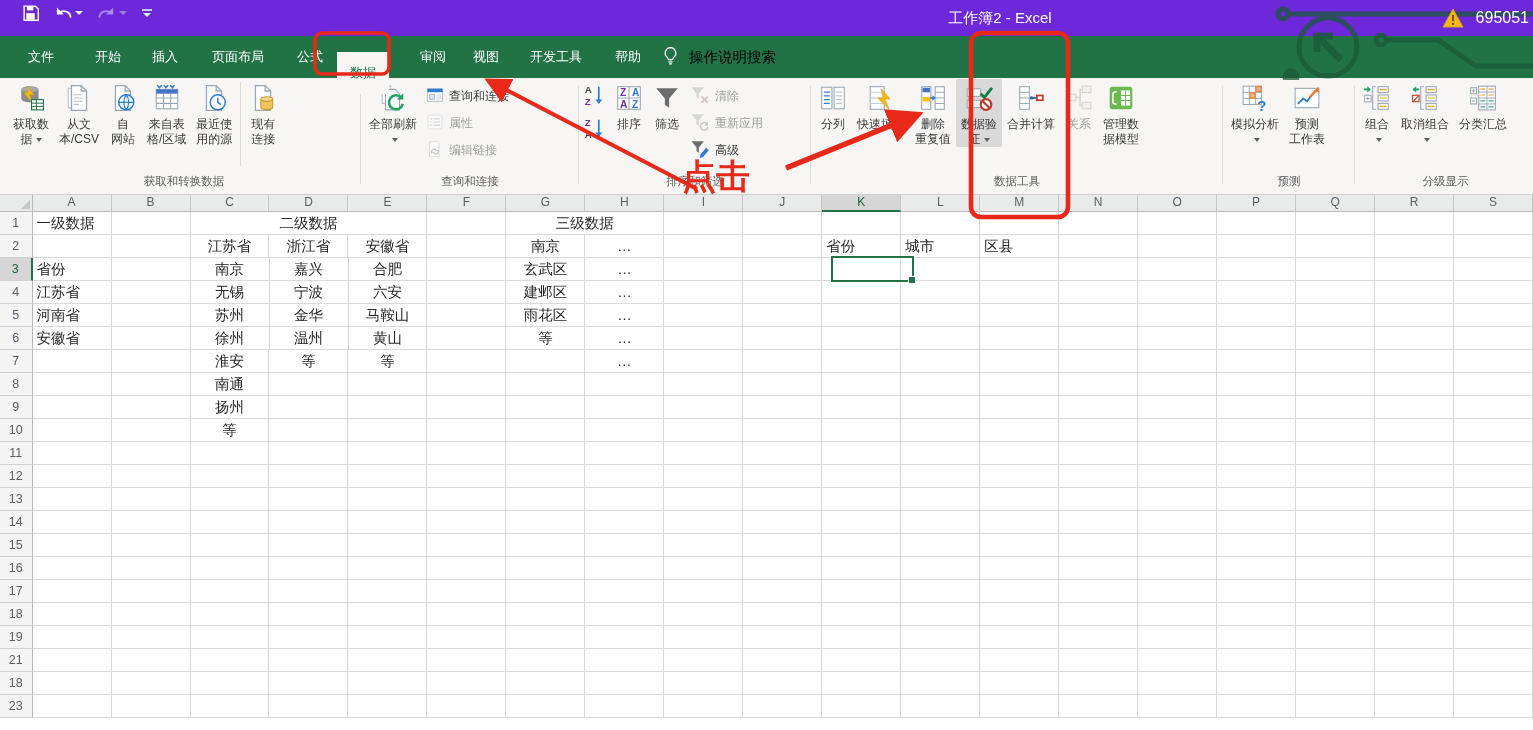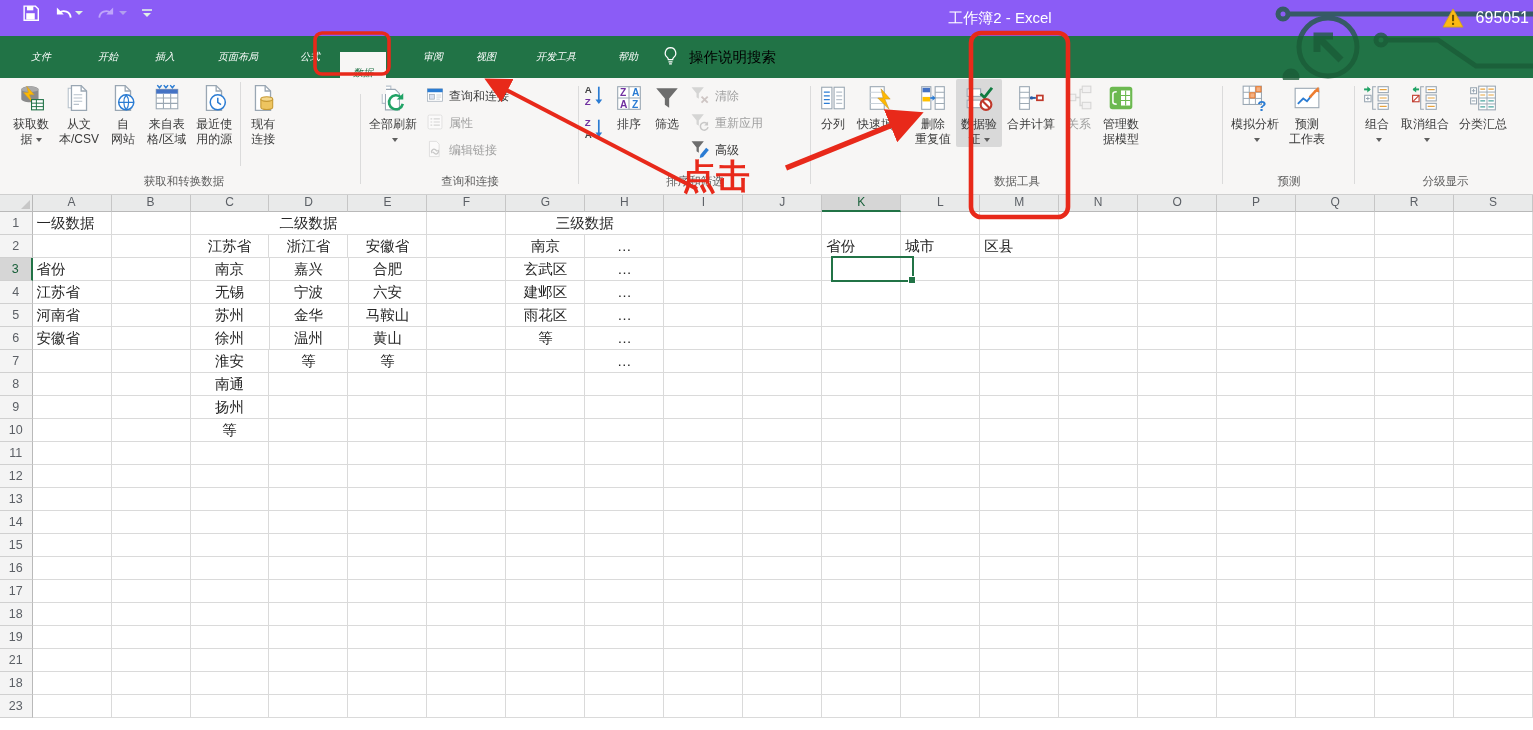--- a/index.html
+++ b/index.html
@@ -1,34 +1,34 @@
 <!DOCTYPE html>
 <html><head>
 <meta charset="utf-8">
 <style>
   html,body{margin:0;padding:0;width:1533px;height:730px;overflow:hidden;
     font-family:"Liberation Sans","DejaVu Sans",sans-serif;background:#fff;}
   #app{position:relative;width:1533px;height:730px;overflow:hidden;}
 
   
-  .titlebar{position:absolute;left:0;top:0;width:100%;height:36px;background:#8b5cf6;z-index:5;}
+  .titlebar{position:absolute;left:0;top:0;width:100%;height:36px;background:#6d28d9;z-index:5;}
   .watermark{position:absolute;right:0;top:0;z-index:0;opacity:.75;}
   .qat{position:absolute;left:22px;top:4px;display:flex;align-items:center;gap:14px;z-index:2;}
   .qbtn{display:flex;align-items:center;gap:2px;}
   .caret-w{width:0;height:0;border-left:4px solid transparent;border-right:4px solid transparent;border-top:4px solid #dff0e6;}
   .dim{opacity:.45;}
   .apptitle{position:absolute;left:880px;top:0;width:240px;height:36px;line-height:36px;
     color:#fff;font-size:15px;text-align:center;z-index:2;white-space:nowrap;}
   .alert{position:absolute;right:4px;top:0;height:36px;display:flex;align-items:center;gap:12px;
     color:#fff;font-size:16px;z-index:2;}
 
   
   .tabrow{position:absolute;left:0;top:36px;width:100%;height:42px;background:#217346;z-index:4;}
-  .tab{position:absolute;top:0;height:42px;line-height:42px;color:#fff;font-size:10px;
-    transform:translateX(-50%);white-space:nowrap;padding:0 13px;font-style:italic;}
+  .tab{position:absolute;top:0;height:42px;line-height:42px;color:#fff;font-size:13px;
+    transform:translateX(-50%);white-space:nowrap;padding:0 13px;}
   .tab.active{background:#f7f6f5;color:#217346;}
   .assist{position:absolute;left:662px;top:0;height:42px;display:flex;align-items:center;gap:10px;
     color:#000000;font-size:14.5px;white-space:nowrap;}
 
   
   .ribbon{position:absolute;left:0;top:78px;width:100%;height:116px;background:#f7f6f5;
     border-bottom:1px solid #cfcfcf;z-index:3;}
   .rgroup{position:absolute;top:0;height:114px;}
   .ritems{display:flex;align-items:flex-start;height:94px;}
   .glabel{position:absolute;bottom:3px;left:0;right:0;text-align:center;

